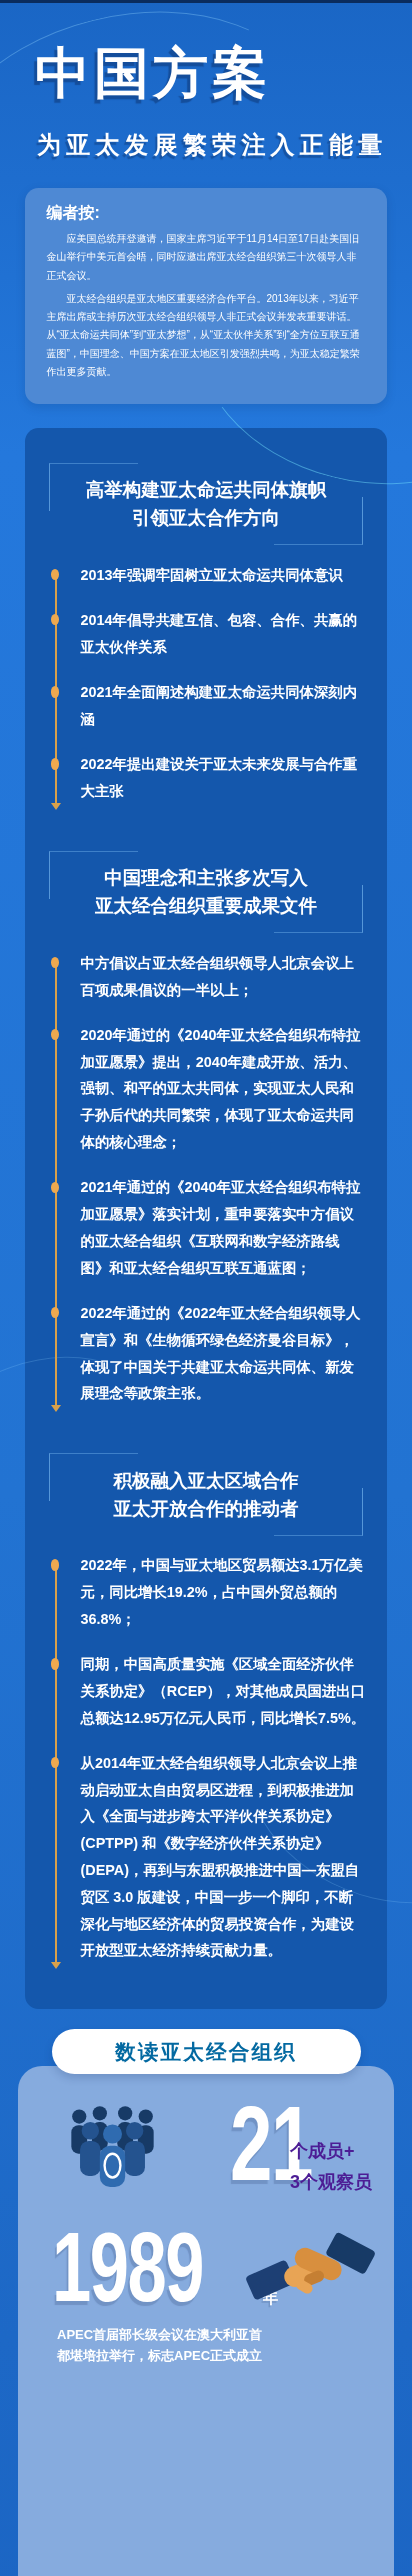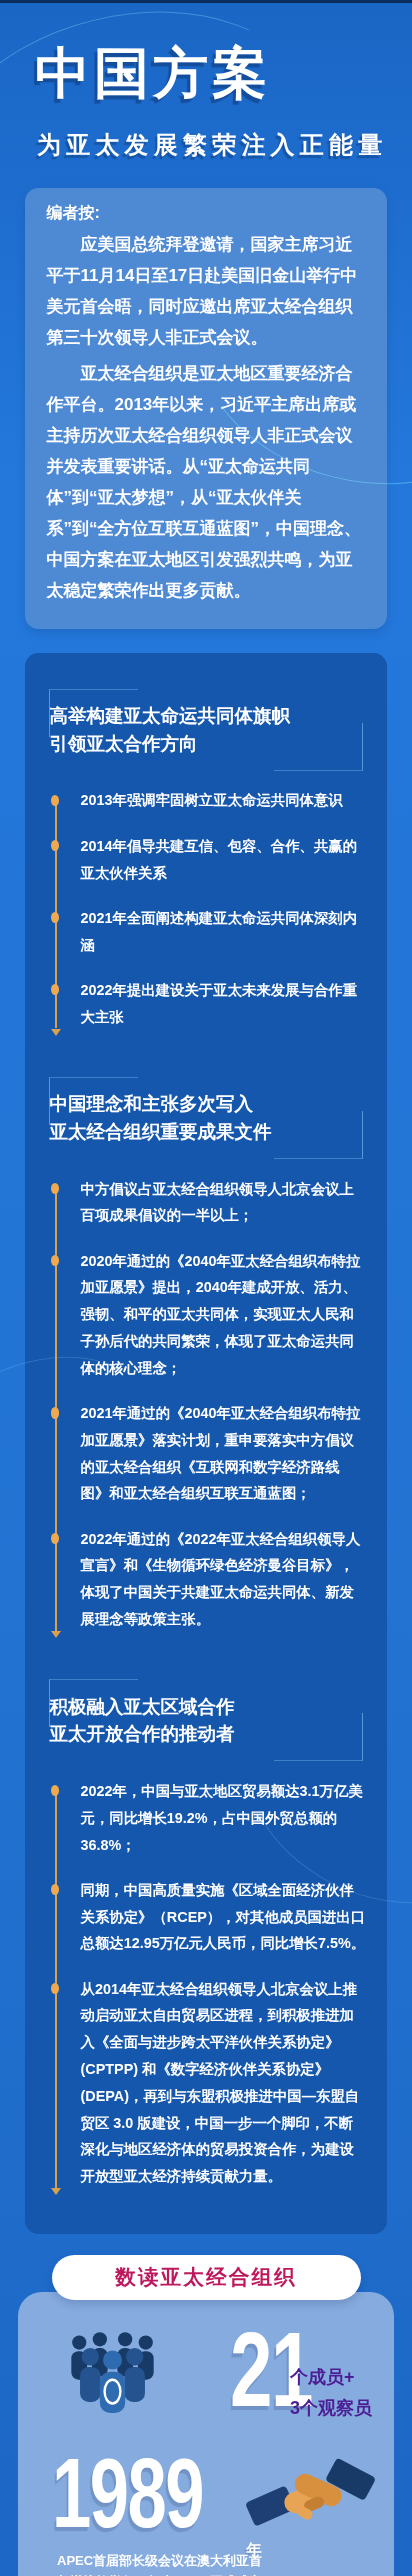--- a/index.html
+++ b/index.html
@@ -16,60 +16,60 @@
 
   .hero{padding:34px 3px 0 0;}
   .hero h1{margin:0 0 0 35px;font-size:55px;letter-spacing:4.1px;font-weight:800;
            text-shadow:-3.1px 4.1px 1px rgba(10,45,100,.45);}
   .hero h2{margin:17.5px 0 0 37px;font-size:24px;letter-spacing:5.2px;font-weight:800;
            text-shadow:-2.1px 3.1px 1px rgba(10,45,100,.4);}
 
   .editor-card{width:319px;margin:27px auto 10px;background:#4e89d4;border-radius:13.4px;
                padding:15.5px 21.6px 17.5px;box-shadow:0 3.1px 9.3px rgba(10,40,90,.15);}
   .ed-label{font-size:16px;font-weight:800;margin-bottom:6.2px;}
-  .ed-p{margin:5.2px 0;font-size:17px;font-weight:700;line-height:1.82;text-indent:2em;}
+  .ed-p{margin:5.2px 0;font-size:10px;font-weight:400;line-height:1.82;text-indent:2em;}
 
   .main-card{width:319px;margin:24px auto 0;background:#1457ac;border-radius:13.4px;
              padding:26px 21.6px 31px;}
-  .sec-title{position:relative;font-size:18.5px;font-weight:800;line-height:1.5;
+  .sec-title{position:relative;text-align:center;font-size:18.5px;font-weight:800;line-height:1.5;
              padding:13.4px 3.1px;margin:9.3px 0 13.4px;}
   .sec-title .tl{display:block;}
   .sec-title::before{content:"";position:absolute;left:2.1px;top:0;width:88px;height:47px;
              border-left:1px solid rgba(140,205,255,.55);border-top:1px solid rgba(140,205,255,.35);}
   .sec-title::after{content:"";position:absolute;right:2.1px;bottom:0;width:88px;height:47px;
              border-right:1px solid rgba(140,205,255,.55);border-bottom:1px solid rgba(140,205,255,.35);}
   .timeline{position:relative;list-style:none;margin:0 0 33px;padding:3.1px 0 13.4px 34px;}
   .timeline::before{content:"";position:absolute;left:8.2px;top:12.4px;bottom:15.5px;width:2.1px;background:#d9a14b;}
   .timeline::after{content:"";position:absolute;left:4.1px;bottom:3.1px;width:0;height:0;
              border:5.2px solid transparent;border-top:7.2px solid #d9a14b;}
   .timeline li{position:relative;margin-bottom:18.5px;font-size:14.4px;font-weight:700;line-height:1.86;}
   .timeline li:last-child{margin-bottom:0;}
   .timeline li::before{content:"";position:absolute;left:-30px;top:7.2px;width:8.8px;height:11.3px;
              background:#efa94f;border-radius:50%;}
   .tl-last .timeline{margin-bottom:0;}
 
   .pill{position:relative;z-index:3;width:309px;margin:20.6px auto -8.2px;background:#ffffff;
         border-radius:25px;height:45px;display:flex;align-items:center;justify-content:center;
         box-shadow:0 4.1px 8.2px rgba(10,40,90,.18);}
-  .pill span{color:#be185d;font-size:20.6px;font-weight:800;letter-spacing:2.1px;}
+  .pill span{color:#0369a1;font-size:20.6px;font-weight:800;letter-spacing:2.1px;}
 
   .stats-panel{position:relative;z-index:1;width:376px;height:1182px;margin:0 auto;
         background:#86abde;border-radius:24px;}
   .abs{position:absolute;}
   .num-wrap{display:flex;align-items:flex-end;white-space:nowrap;}
   .num{display:inline-block;font-weight:800;line-height:.95;color:#fff;letter-spacing:-2.1px;
        transform:scaleX(.72);transform-origin:left bottom;
        text-shadow:-2.6px 3.6px 1px rgba(96,128,176,.55);}
   .unit{font-weight:800;color:#fff;text-shadow:-1.5px 2.1px 0.5px rgba(96,128,176,.5);margin-left:-4.1px;}
   .cap{font-size:13px;font-weight:700;line-height:1.62;color:#fff;}
   .mini-label{font-size:18px;font-weight:800;line-height:1.72;color:#4c1d95;}
 
   .s1-icon{left:47px;top:34px;}  .s1-num{left:183px;top:27px;margin-left:29px;}  .s1-num .num{font-size:106px;}
   .s1-label{left:272px;top:70px;}
-  .s2-num{left:34px;top:155px;flex-direction:column;}  .s2-num .num{font-size:98px;} .s2-num .unit{font-size:15.5px;margin:0 0 5.2px 1px;}
+  .s2-num{left:34px;top:155px;}  .s2-num .num{font-size:98px;} .s2-num .unit{font-size:15.5px;margin:0 0 5.2px 1px;}
   .s2-icon{left:228px;top:161px;} .s2-cap{left:39px;top:258px;width:207px;}
   svg{display:block;}
 </style>
 </head>
 <body>
 
 <div class="page">
   <div class="topbar"></div>
   <div class="curve c1"></div>
   <div class="curve c2"></div>

